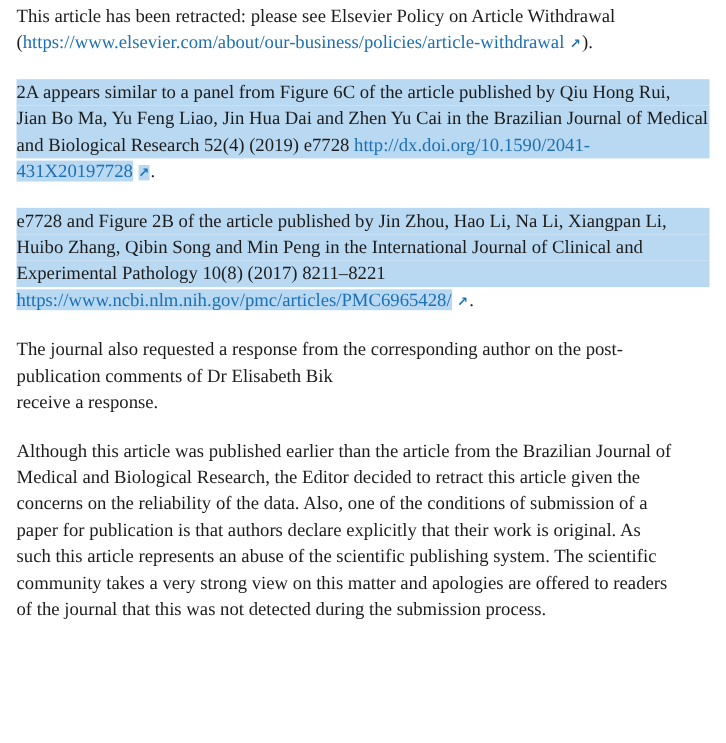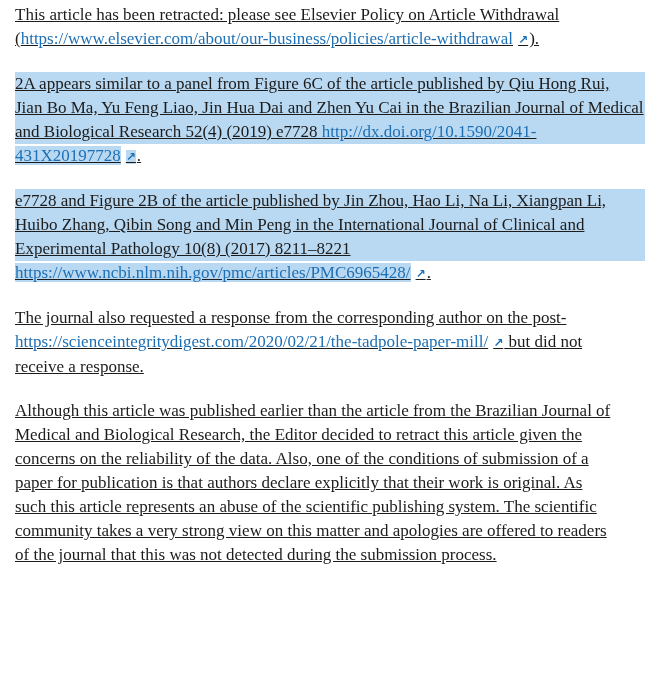--- a/index.html
+++ b/index.html
@@ -16,21 +16,20 @@
     background: var(--bg);
     overflow: hidden;
     font-family: "Liberation Serif", "DejaVu Serif", serif;
     font-size: 17px;
     line-height: 24px;
     color: var(--text);
   }
   .article {
     padding: 3px 15px 0 15px;
     width: 660px;
-    text-decoration: underline;
   }
   .para { margin: 0 0 20px 0; }
   .line { display: block; white-space: pre; }
   .line.hl { background: var(--hl); }
   .seg.hl { background: var(--hl); }
   a.seg {
     color: var(--link);
     text-decoration: none;
     cursor: pointer;
   }
@@ -58,21 +57,21 @@
       <span class="line"><a href="#" class="seg k-link hl">431X20197728</a><span class="seg k-ext hl">↗</span><span class="seg k-text">.</span></span>
     </p>
     <p class="para">
       <span class="line hl"><span class="seg k-text">e7728 and Figure 2B of the article published by Jin Zhou, Hao Li, Na Li, Xiangpan Li,</span></span>
       <span class="line hl"><span class="seg k-text">Huibo Zhang, Qibin Song and Min Peng in the International Journal of Clinical and</span></span>
       <span class="line hl"><span class="seg k-text">Experimental Pathology 10(8) (2017) 8211–8221</span></span>
       <span class="line"><a href="#" class="seg k-link hl">https://www.ncbi.nlm.nih.gov/pmc/articles/PMC6965428/</a><span class="seg k-ext">↗</span><span class="seg k-text">.</span></span>
     </p>
     <p class="para">
       <span class="line"><span class="seg k-text">The journal also requested a response from the corresponding author on the post-</span></span>
-      <span class="line"><a href="#" class="seg k-link">https://scienceintegritydigest.com/2020/02/21/the-tadpole-paper-mill/</a><span class="seg k-ext">↗</span><span class="seg k-text"> but did not</span></span>
+      <span class="line"><span class="seg k-text">publication comments of Dr Elisabeth Bik</span></span>
       <span class="line"><span class="seg k-text">receive a response.</span></span>
     </p>
     <p class="para">
       <span class="line"><span class="seg k-text">Although this article was published earlier than the article from the Brazilian Journal of</span></span>
       <span class="line"><span class="seg k-text">Medical and Biological Research, the Editor decided to retract this article given the</span></span>
       <span class="line"><span class="seg k-text">concerns on the reliability of the data. Also, one of the conditions of submission of a</span></span>
       <span class="line"><span class="seg k-text">paper for publication is that authors declare explicitly that their work is original. As</span></span>
       <span class="line"><span class="seg k-text">such this article represents an abuse of the scientific publishing system. The scientific</span></span>
       <span class="line"><span class="seg k-text">community takes a very strong view on this matter and apologies are offered to readers</span></span>
       <span class="line"><span class="seg k-text">of the journal that this was not detected during the submission process.</span></span>

